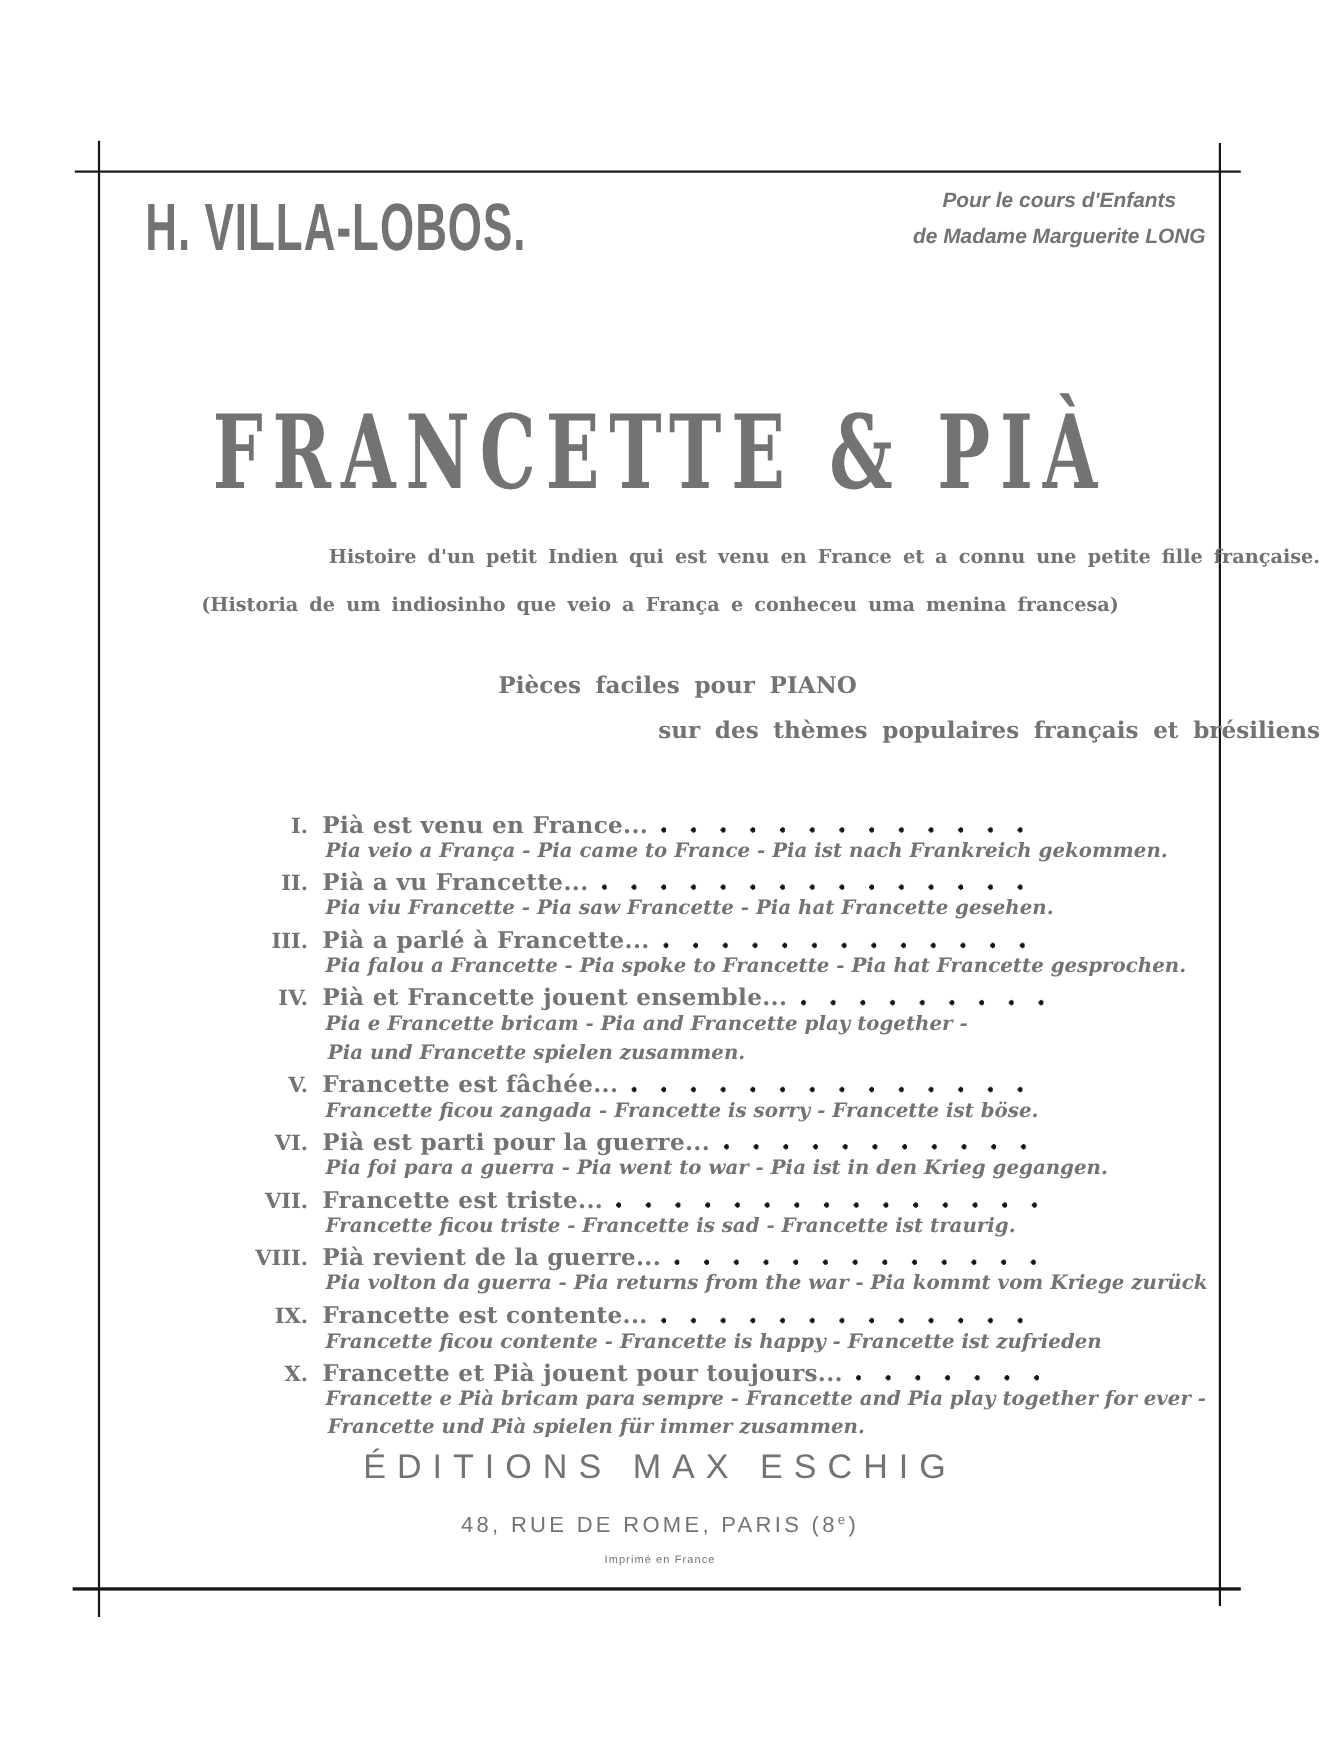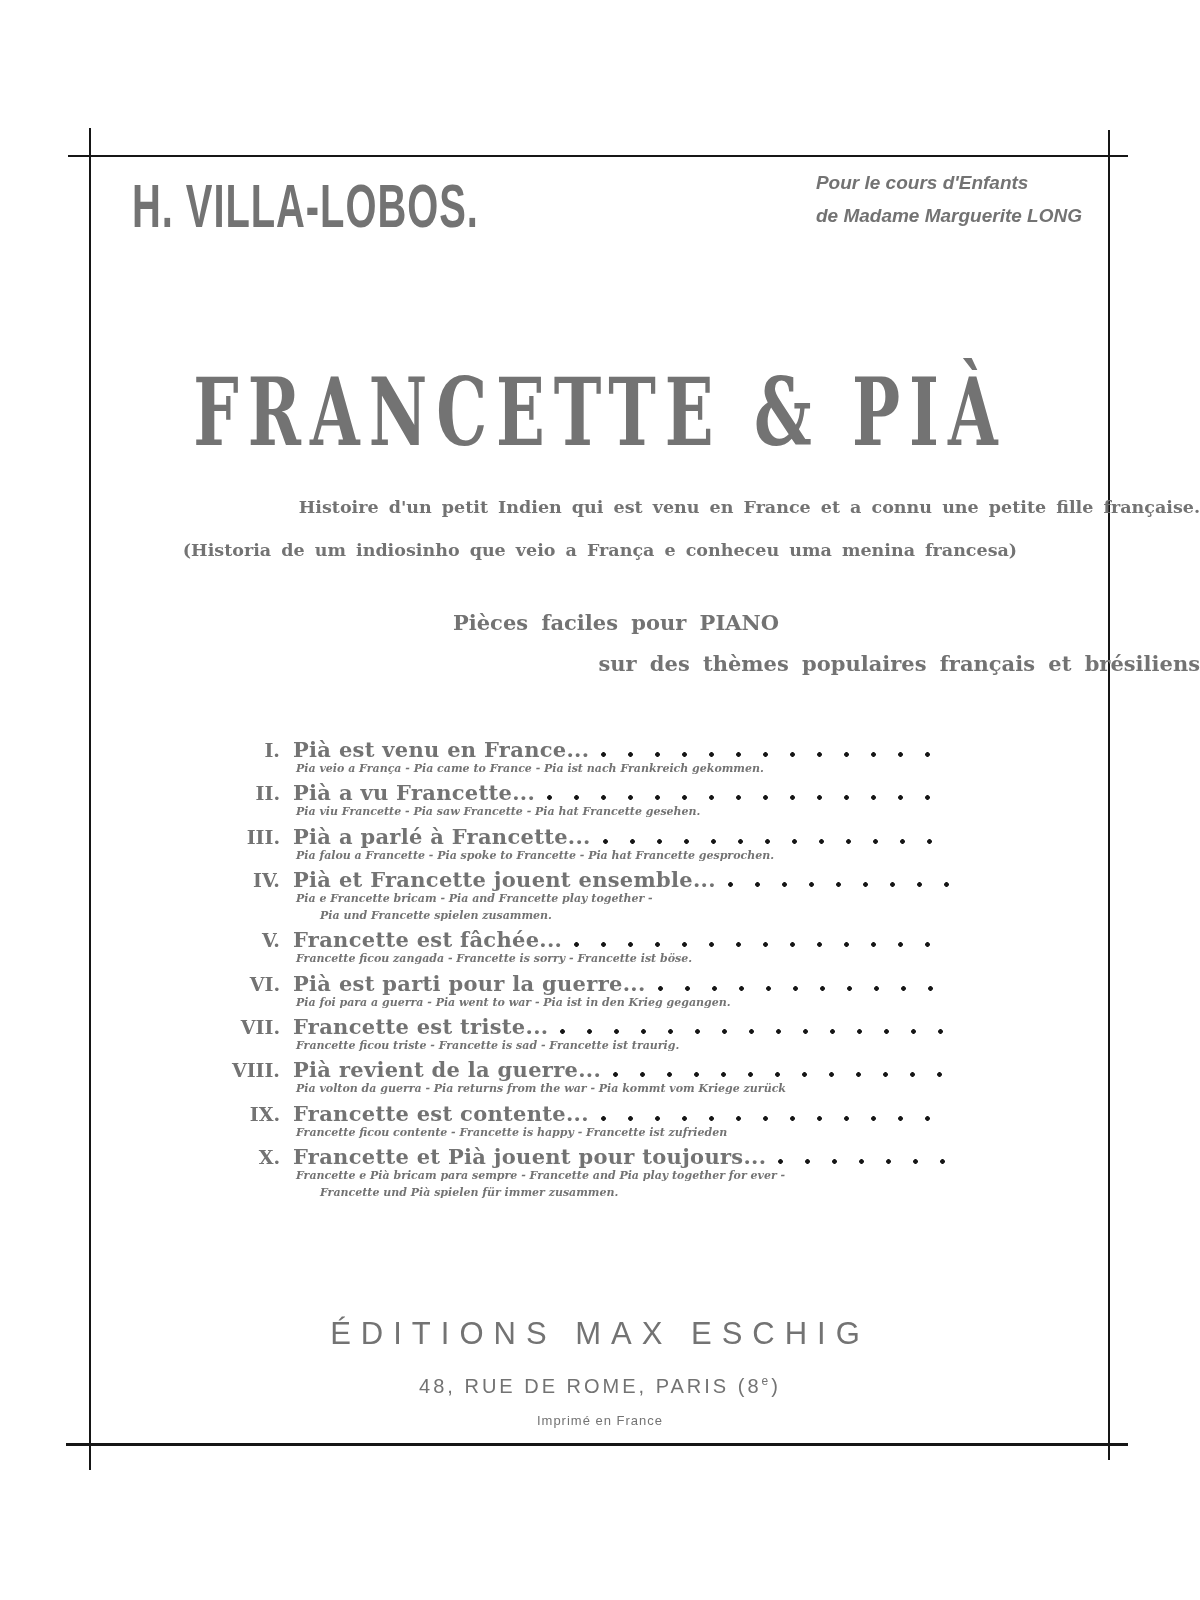--- a/index.html
+++ b/index.html
@@ -21,22 +21,22 @@
 
   
   .composer {
     position: absolute; left: 132px; top: 172px;
     font-family: "Liberation Sans", sans-serif;
     font-weight: 700; font-size: 42px; letter-spacing: 1px;
     transform: scale(0.95, 1.45); transform-origin: left top;
     white-space: nowrap;
   }
   .dedication {
-    position: absolute; right: 118px; top: 166px;
-    text-align: left;
+    position: absolute; right: 104px; top: 166px;
+    text-align: center;
     font-family: "Liberation Sans", sans-serif;
     font-style: italic; font-weight: 700; font-size: 19px;
     line-height: 1.75;
     white-space: nowrap;
   }
 
   
   .main-title {
     position: absolute; left: 0; top: 358px; width: 100%;
     text-align: center;
@@ -79,44 +79,44 @@
     letter-spacing: 0.3px;
   }
   .toc-leader {
     flex: 1 1 auto; min-width: 24px; margin-left: 12px; margin-right: 2px;
     height: 5px; align-self: center; margin-top: 10px;
     background-image: radial-gradient(circle at 2.5px 2.5px, #161616 2.1px, rgba(0,0,0,0) 2.5px);
     background-size: 27px 5px; background-repeat: repeat-x;
   }
   .toc-sub {
     margin-left: 68px; margin-top: 0px; margin-bottom: 3px;
-    font-style: italic; font-weight: 700; font-size: 11px;
+    font-style: italic; font-weight: 700; font-size: 18px;
     line-height: 1.3; white-space: nowrap;
   }
-  .toc-sub.indent2 { margin-left: 92px; }
+  .toc-sub.indent2 { margin-left: 70px; }
 
   
   .publisher-name {
     position: absolute; left: 0; top: 1316px; width: 100%;
     text-align: center;
     font-family: "Liberation Sans", sans-serif;
     font-weight: 400; font-size: 31px; letter-spacing: 10px;
   }
   .publisher-address {
     position: absolute; left: 0; top: 1374px; width: 100%;
     text-align: center;
     font-family: "Liberation Sans", sans-serif;
     font-weight: 400; font-size: 20px; letter-spacing: 3px;
   }
   .publisher-address sup { font-size: 12px; }
   .printed-in {
     position: absolute; left: 0; top: 1413px; width: 100%;
     text-align: center;
     font-family: "Liberation Sans", sans-serif;
-    font-weight: 400; font-size: 13px; letter-spacing: 1px;
+    font-weight: 400; font-size: 10px; letter-spacing: 1px;
   }
 </style>
 </head>
 <body>
 
 <div class="canvas">
 
   <div class="line border-top"></div>
   <div class="line border-bottom"></div>
   <div class="line border-left"></div>

